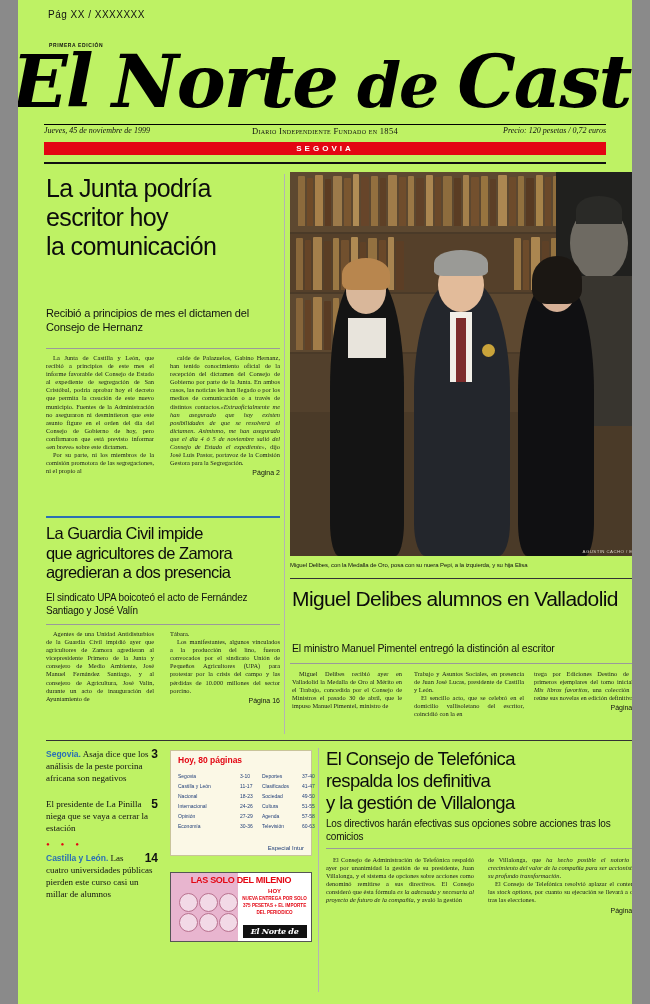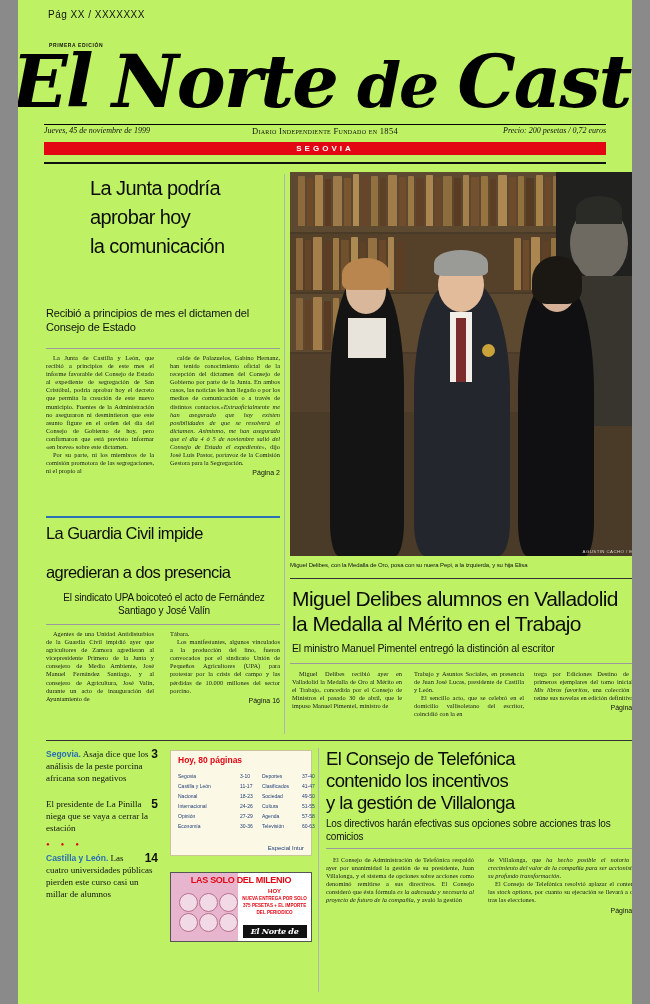--- a/index.html
+++ b/index.html
@@ -126,56 +126,56 @@
   <div class="slug">Pág XX / XXXXXXX</div>
   <div class="edition">PRIMERA EDICIÓN</div>
 
   <div class="masthead">
     <span class="cap">El</span><span> </span><span class="cap">Norte</span><span> </span><span>de</span><span> </span><span class="cap">Castilla</span>
   </div>
   <div class="mast-rule"></div>
   <div class="mast-line">
     <span class="l">Jueves, 45 de noviembre de 1999</span>
     <span class="c">Diario Independiente Fundado en 1854</span>
-    <span class="r">Precio: 200 pesetas / 0,72 euros</span>
+    <span class="r">Precio: 120 pesetas / 0,72 euros</span>
   </div>
   <div class="redbar">
     <span>SEGOVIA</span>
   </div>
 
   <div class="blackrule" style="top:162px;"></div>
 
-  <h1 class="hl" style="position:absolute;left:28px;top:174px;width:235px;font-size:20px;line-height:29px;margin-left:44px;">
+  <h1 class="hl" style="position:absolute;left:28px;top:174px;width:235px;font-size:25px;line-height:29px;">
     <span>La Junta podría</span><br>
-    <span>aprobar hoy</span><br>
+    <span>escritor hoy</span><br>
     <span>la comunicación</span><br>
   </h1>
-  <div class="sub" style="position:absolute;left:28px;top:306px;width:232px;font-size:11px;line-height:14px;">Recibió a principios de mes el dictamen del Consejo de Estado</div>
+  <div class="sub" style="position:absolute;left:28px;top:306px;width:232px;font-size:11px;line-height:14px;">Recibió a principios de mes el dictamen del Consejo de Hernanz</div>
 
   <div class="thinrule" style="left:28px;top:348px;width:234px;height:1px;"></div>
 
   <div class="body-col" style="position:absolute;left:28px;top:354px;width:108px;">
     <p>La Junta de Castilla y León, que recibió a principios de este mes el informe favorable del Consejo de Estado al expediente de segregación de San Cristóbal, podría aprobar hoy el decreto que permita la creación de este nuevo municipio. Fuentes de la Administración no aseguraron ni desmintieron que este asunto figure en el orden del día del Consejo de Gobierno de hoy, pero confirmaron que está previsto informar «en breve» sobre este dictamen.</p>
     <p>Por su parte, ni los miembros de la comisión promotora de las segregaciones, ni el propio al</p>
   </div>
   <div class="body-col" style="position:absolute;left:152px;top:354px;width:110px;">
     <p><span>calde de Palazuelos, Gabino Hernanz, han tenido conocimiento oficial de la recepción del dictamen del Consejo de Gobierno por parte de la Junta. En ambos casos, las noticias les han llegado o por los medios de comunicación o a través de distintos contactos.</span><i>«Extraoficialmente me han asegurado que hoy existen posibilidades de que se resolverá el dictamen. Asimismo, me han asegurado que el día 4 ó 5 de noviembre salió del Consejo de Estado el expediente»</i><span>, dijo José Luis Pastor, portavoz de la Comisión Gestora para la Segregación.</span></p>
     <span class="pagref">Página 2</span>
   </div>
 
   <div class="vrule" style="left:266px;top:174px;height:560px;"></div>
 
   <div style="position:absolute;left:28px;top:516px;width:234px;height:2px;background:#2b6fb5;"></div>
 
   <h1 class="hl" style="position:absolute;left:28px;top:524px;width:238px;font-size:16.5px;line-height:19.5px;">
     <span>La Guardia Civil impide</span><br>
-    <br>
+    <span>que agricultores de Zamora</span><br>
     <span>agredieran a dos presencia</span>
   </h1>
-  <div class="sub" style="position:absolute;left:28px;top:592px;width:236px;font-size:10px;line-height:12.5px;text-align:center;">El sindicato UPA boicoteó el acto de Fernández Santiago y José Valín</div>
+  <div class="sub" style="position:absolute;left:28px;top:592px;width:236px;font-size:10px;line-height:12.5px;">El sindicato UPA boicoteó el acto de Fernández Santiago y José Valín</div>
 
   <div class="thinrule" style="left:28px;top:624px;width:234px;height:1px;"></div>
 
   <div class="body-col" style="position:absolute;left:28px;top:630px;width:108px;">
     <p>Agentes de una Unidad Antidisturbios de la Guardia Civil impidió ayer que agricultores de Zamora agredieran al vicepresidente Primero de la Junta y consejero de Medio Ambiente, José Manuel Fernández Santiago, y al consejero de Agricultura, José Valín, durante un acto de inauguración del Ayuntamiento de</p>
   </div>
   <div class="body-col" style="position:absolute;left:152px;top:630px;width:110px;">
     <p style="text-indent:0;">Tábara.</p>
     <p>Los manifestantes, algunos vinculados a la producción del lino, fueron convocados por el sindicato Unión de Pequeños Agricultores (UPA) para protestar por la crisis del campo y las pérdidas de 10.000 millones del sector porcino.</p>
     <span class="pagref">Página 16</span>
@@ -268,21 +268,20 @@
     <div style="position:absolute;left:242px;top:84px;width:50px;height:48px;border-radius:50% 50% 30% 30%;background:#1b1713;"></div>
 
     <span class="credit">AGUSTÍN CACHO / EFE</span>
   </div>
 
   <div class="caption" style="position:absolute;left:272px;top:562px;width:352px;">Miguel Delibes, con la Medalla de Oro, posa con su nuera Pepi, a la izquierda, y su hija Elisa</div>
 
   <div class="thinrule" style="left:272px;top:578px;width:352px;height:1px;background:#333;"></div>
   <h1 class="hl" style="position:absolute;left:274px;top:586px;width:352px;font-size:21px;line-height:25px;">
     <span>Miguel Delibes alumnos en Valladolid</span><br>
-    <span>la Medalla al Mérito en el Trabajo</span>
   </h1>
   <div class="sub" style="position:absolute;left:274px;top:642px;width:352px;font-size:10.5px;">El ministro Manuel Pimentel entregó la distinción al escritor</div>
 
   <div class="thinrule" style="left:272px;top:663px;width:352px;height:1px;"></div>
 
   <div class="body-col" style="position:absolute;left:274px;top:670px;width:110px;">
     <p>Miguel Delibes recibió ayer en Valladolid la Medalla de Oro al Mérito en el Trabajo, concedida por el Consejo de Ministros el pasado 30 de abril, que le impuso Manuel Pimentel, ministro de</p>
   </div>
   <div class="body-col" style="position:absolute;left:396px;top:670px;width:110px;">
     <p style="text-indent:0;">Trabajo y Asuntos Sociales, en presencia de Juan José Lucas, presidente de Castilla y León.</p>
@@ -351,21 +350,21 @@
       <span class="nm" style="left:84px;">Televisión</span>
       <span class="pg" style="left:124px;">60-63</span>
     </div>
     <span class="especial">Especial Intur</span>
   </div>
 
   <div class="vrule" style="left:300px;top:748px;height:244px;"></div>
 
   <h1 class="hl" style="position:absolute;left:308px;top:748px;width:316px;font-size:18.5px;line-height:22px;">
     <span>El Consejo de Telefónica</span><br>
-    <span>contenido los incentivos</span><br>
+    <span>respalda los definitiva</span><br>
     <span>y la gestión de Villalonga</span>
   </h1>
   <div class="sub" style="position:absolute;left:308px;top:818px;width:316px;font-size:10px;line-height:12.5px;">Los directivos harán efectivas sus opciones sobre acciones tras los comicios</div>
 
   <div class="thinrule" style="left:308px;top:848px;width:316px;height:1px;"></div>
 
   <div class="body-col" style="position:absolute;left:308px;top:856px;width:148px;">
     <p><span>El Consejo de Administración de Telefónica respaldó ayer por unanimidad la gestión de su presidente, Juan Villalonga, y el sistema de opciones sobre acciones como denominó remitirse a sus directivos. El Consejo consideró que ésta fórmula</span> <i>es la adecuada y necesaria al proyecto de futuro de la compañía</i><span>, y avaló la gestión</span></p>
   </div>
   <div class="body-col" style="position:absolute;left:470px;top:856px;width:154px;">

